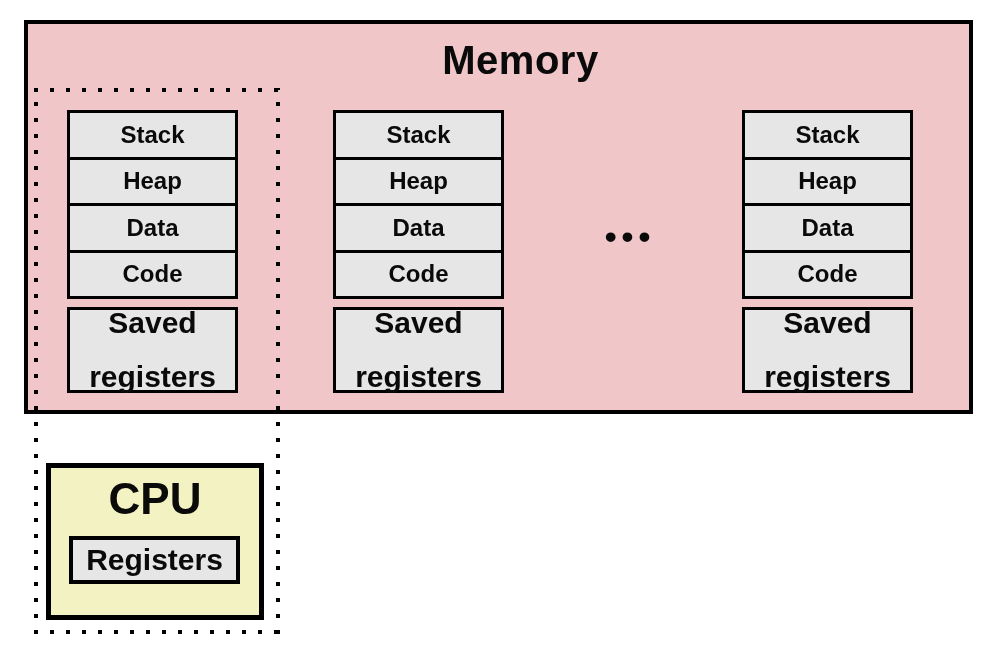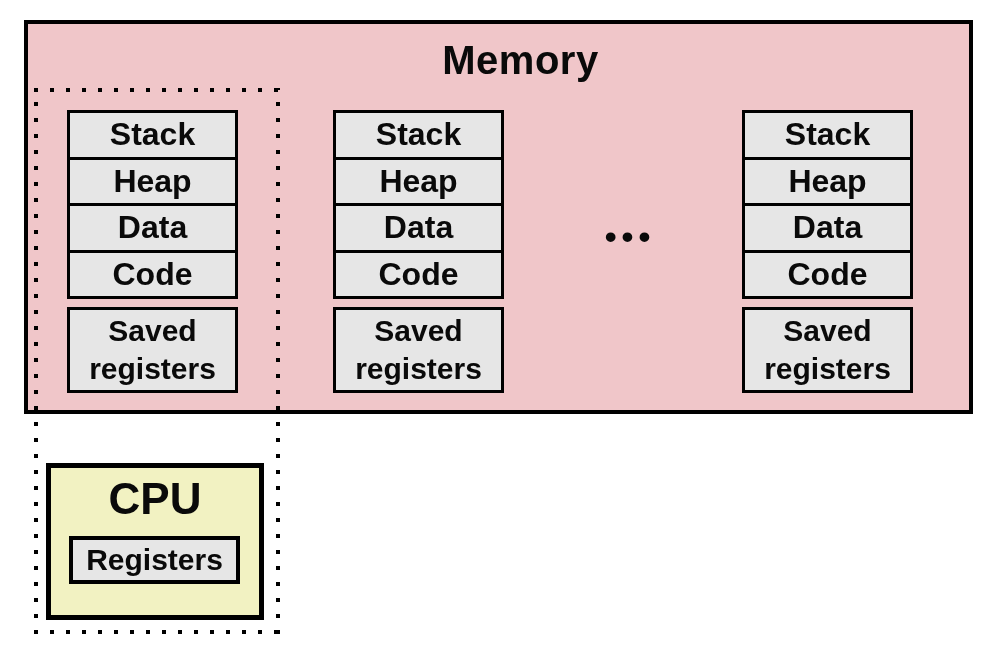--- a/index.html
+++ b/index.html
@@ -65,38 +65,38 @@
     background: var(--c-box_bg);
     border: 3px solid var(--c-border);
     display: flex;
     flex-direction: column;
   }
   .segment {
     flex: 1;
     display: flex;
     align-items: center;
     justify-content: center;
-    font-size: 32px;
+    font-size: 24px;
     font-weight: bold;
   }
   .segment + .segment { border-top: 3px solid var(--c-border); text-align: center; }
 
   .saved-box {
     position: absolute;
     width: 171px; height: 86px;
     top: 307px;
     background: var(--c-box_bg);
     border: 3px solid var(--c-border);
     display: flex;
     align-items: center;
     justify-content: center;
     text-align: center;
     font-size: 30px;
     font-weight: bold;
-    line-height: 38px;
+    line-height: 54px;
   }
 
   .col1 { left: 67px; }
   .col2 { left: 333px; }
   .col3 { left: 742px; }
 
   .ellipsis {
     position: absolute;
     left: 570px; top: 206px;
     width: 120px;

